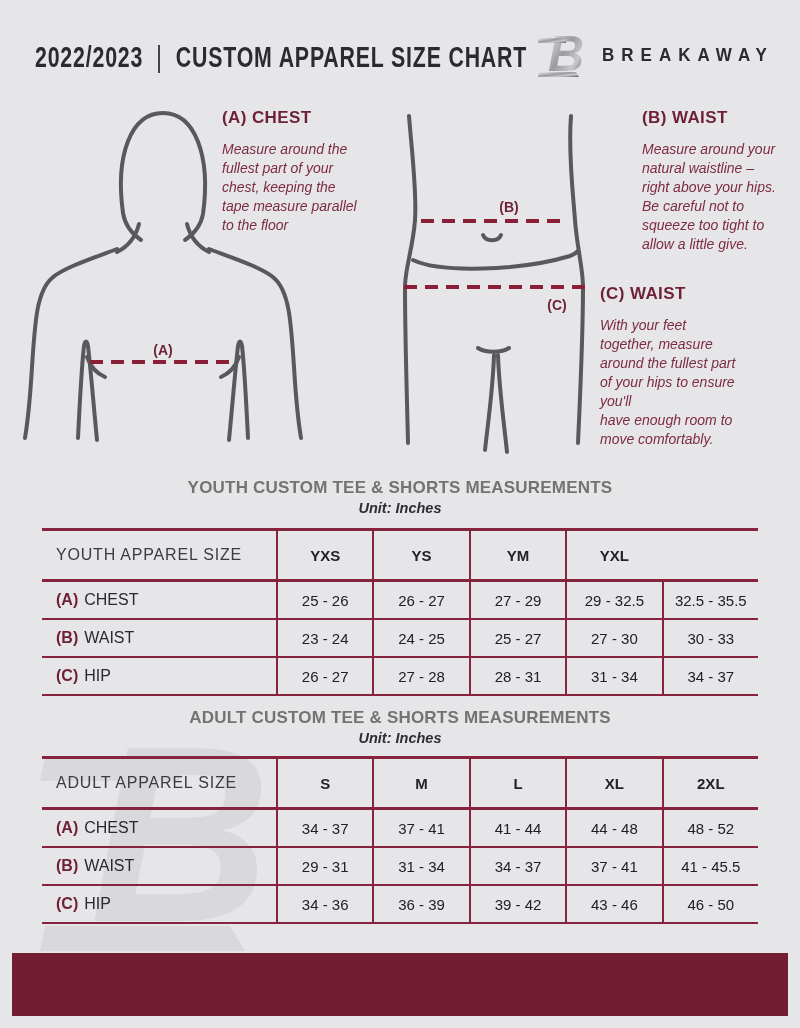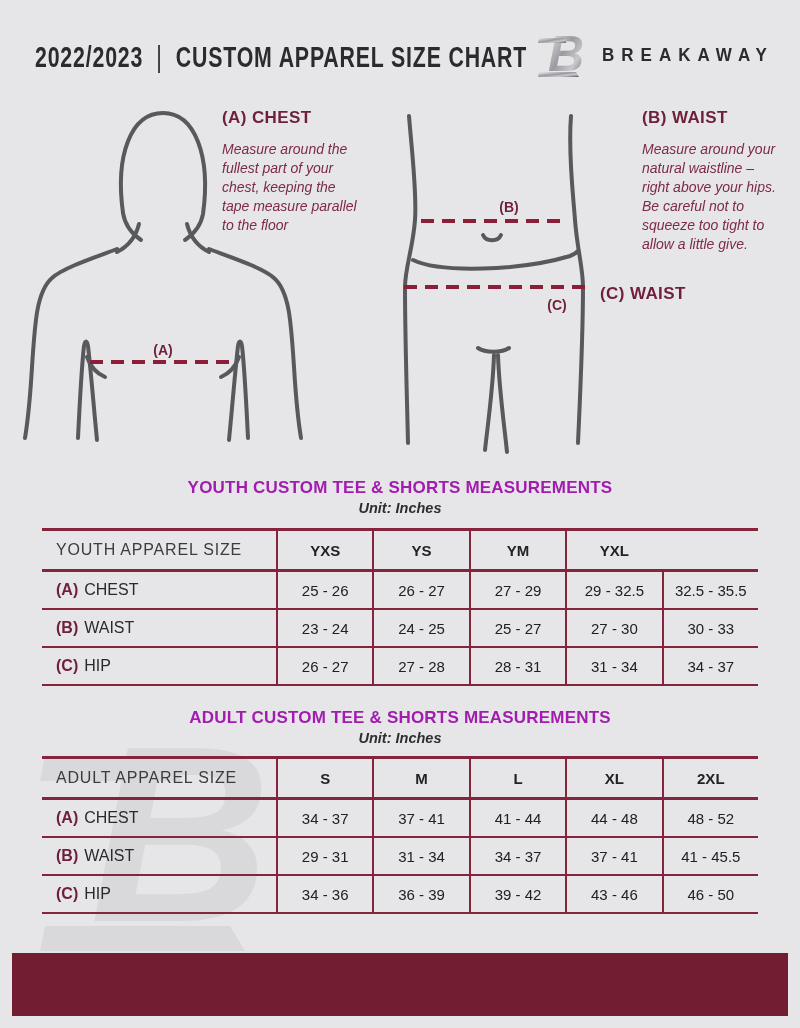--- a/index.html
+++ b/index.html
@@ -46,34 +46,34 @@
   .g-chest{left:222px;top:108px;}
   .g-waist{left:600px;top:108px;margin-left:42px;}
   .g-hips{left:600px;top:284px;}
   
   .fig path, .fig line.body{fill:none;stroke:var(--fig);stroke-width:4;stroke-linecap:round;}
   .fig .dash{stroke:#8c1f38;stroke-width:4;stroke-dasharray:13 8;fill:none;}
   .fig text{fill:var(--maroon);font-weight:bold;font-size:14px;font-family:"Liberation Sans",sans-serif;}
   
   .sec-title{
     left:0;width:800px;text-align:center;font-size:17px;font-weight:bold;
-    color:#a21caf;letter-spacing:0.2px;
+    color:#737373;letter-spacing:0.2px;
   }
   .sec-unit{
     left:0;width:800px;text-align:center;font-size:14.5px;font-style:italic;
     color:#2e2e31;font-weight:bold;
   }
   .size-table{
     left:42px;width:716px;border-top:3px solid var(--tline);box-sizing:border-box;
   }
   .trow{
     display:grid;grid-template-columns:234px repeat(5,1fr);
     border-bottom:2px solid var(--tline);height:38px;box-sizing:border-box;
   }
-  .trow.thead{height:41px;border-bottom:3px solid var(--tline);}
+  .trow.thead{height:51px;border-bottom:3px solid var(--tline);}
   .cell{
     display:flex;align-items:center;justify-content:center;
     border-left:2px solid var(--tline);font-size:15px;color:#212125;box-sizing:border-box;
   }
   .cell.c0{border-left:none;justify-content:flex-start;padding-left:14px;}
   .thead .cell{font-weight:bold;font-size:15px;color:#232327;}
   .thead .cell.c0{font-weight:normal;font-size:16px;color:#3c3c40;letter-spacing:0.8px;}
   .rowlab{font-size:16px;}
   .rowlab .key{color:var(--maroon);font-weight:bold;margin-right:6px;}
   .rowlab .lab{color:#2a2a2e;}
@@ -154,20 +154,27 @@
     <h3>(B) WAIST</h3>
     <p>Measure around your
 natural waistline –
 right above your hips.
 Be careful not to
 squeeze too tight to
 allow a little give.</p>
   </div>
   <div class="abs guide g-hips z1">
     <h3>(C) WAIST</h3>
+    <p>With your feet
+together, measure
+around the fullest part
+of your hips to ensure
+you'll
+have enough room to
+move comfortably.</p>
   </div>
 
   <div class="abs sec-title z1" style="top:478px">YOUTH CUSTOM TEE &amp; SHORTS MEASUREMENTS</div>
   <div class="abs sec-unit z1" style="top:500px">Unit: Inches</div>
   <div class="abs size-table z1" style="top:528px">
     <div class="trow thead">
       <div class="cell c0">YOUTH APPAREL SIZE</div>
       <div class="cell">YXS</div>
       <div class="cell">YS</div>
       <div class="cell">YM</div>

